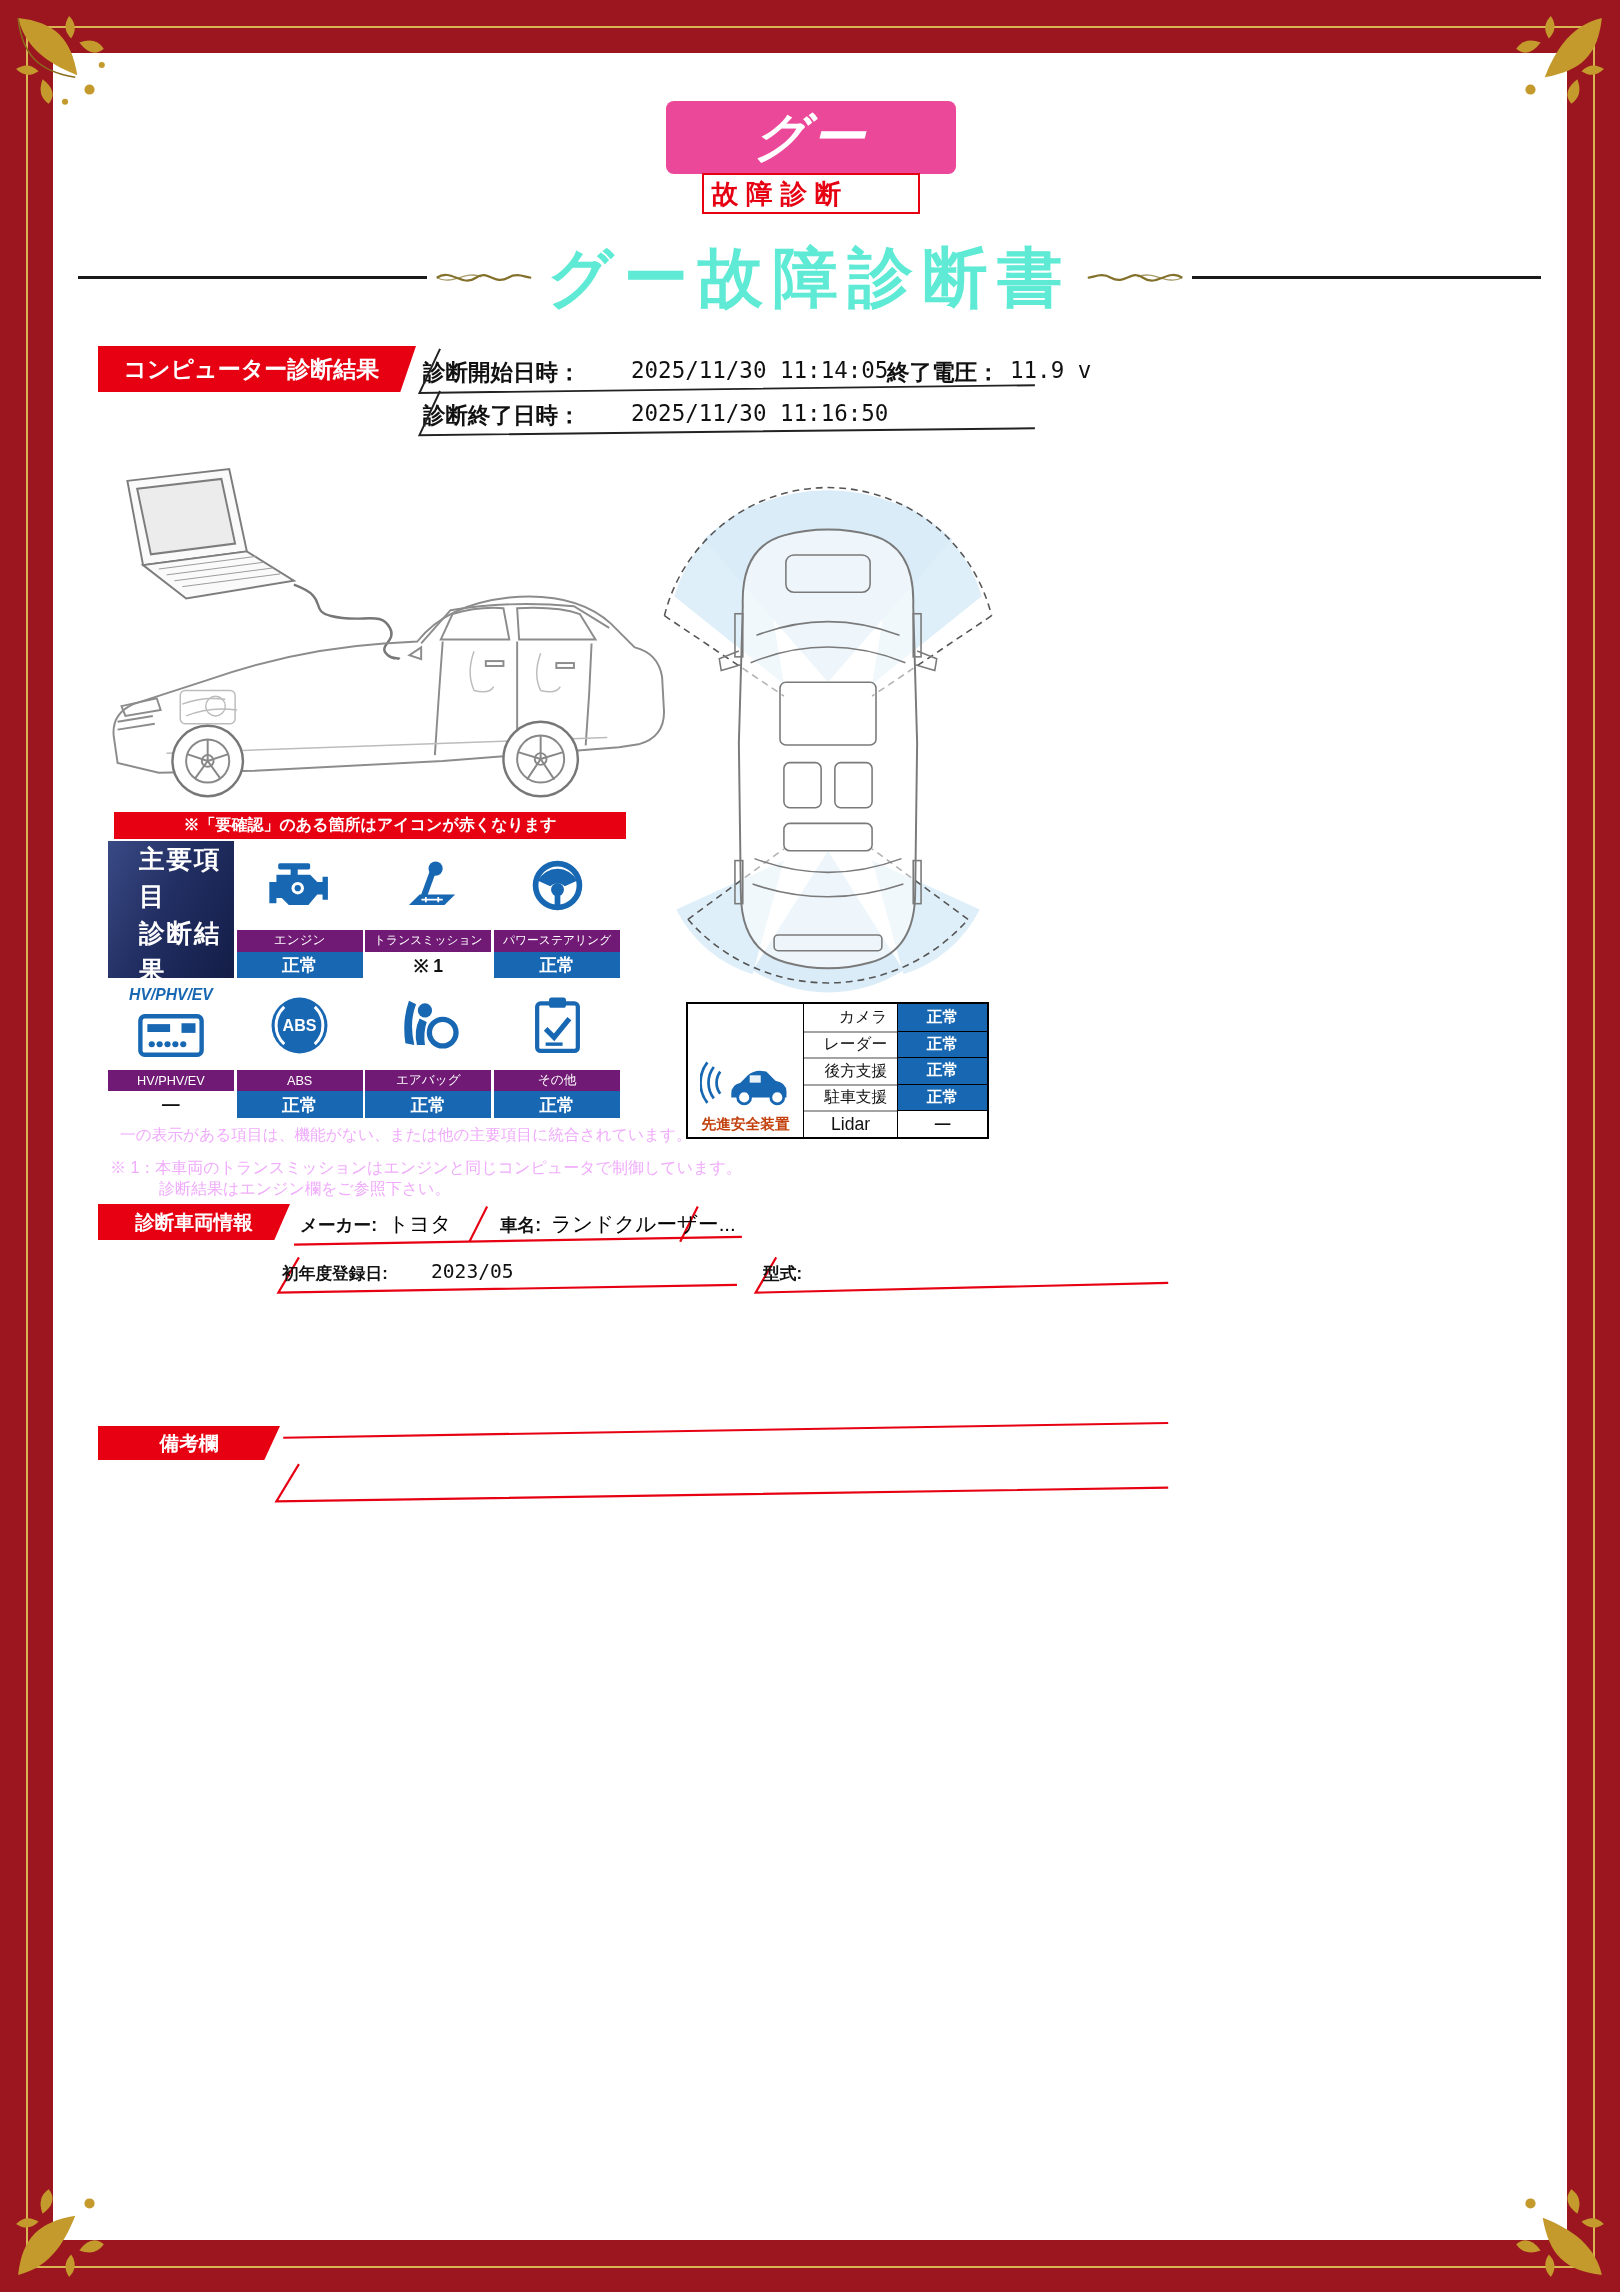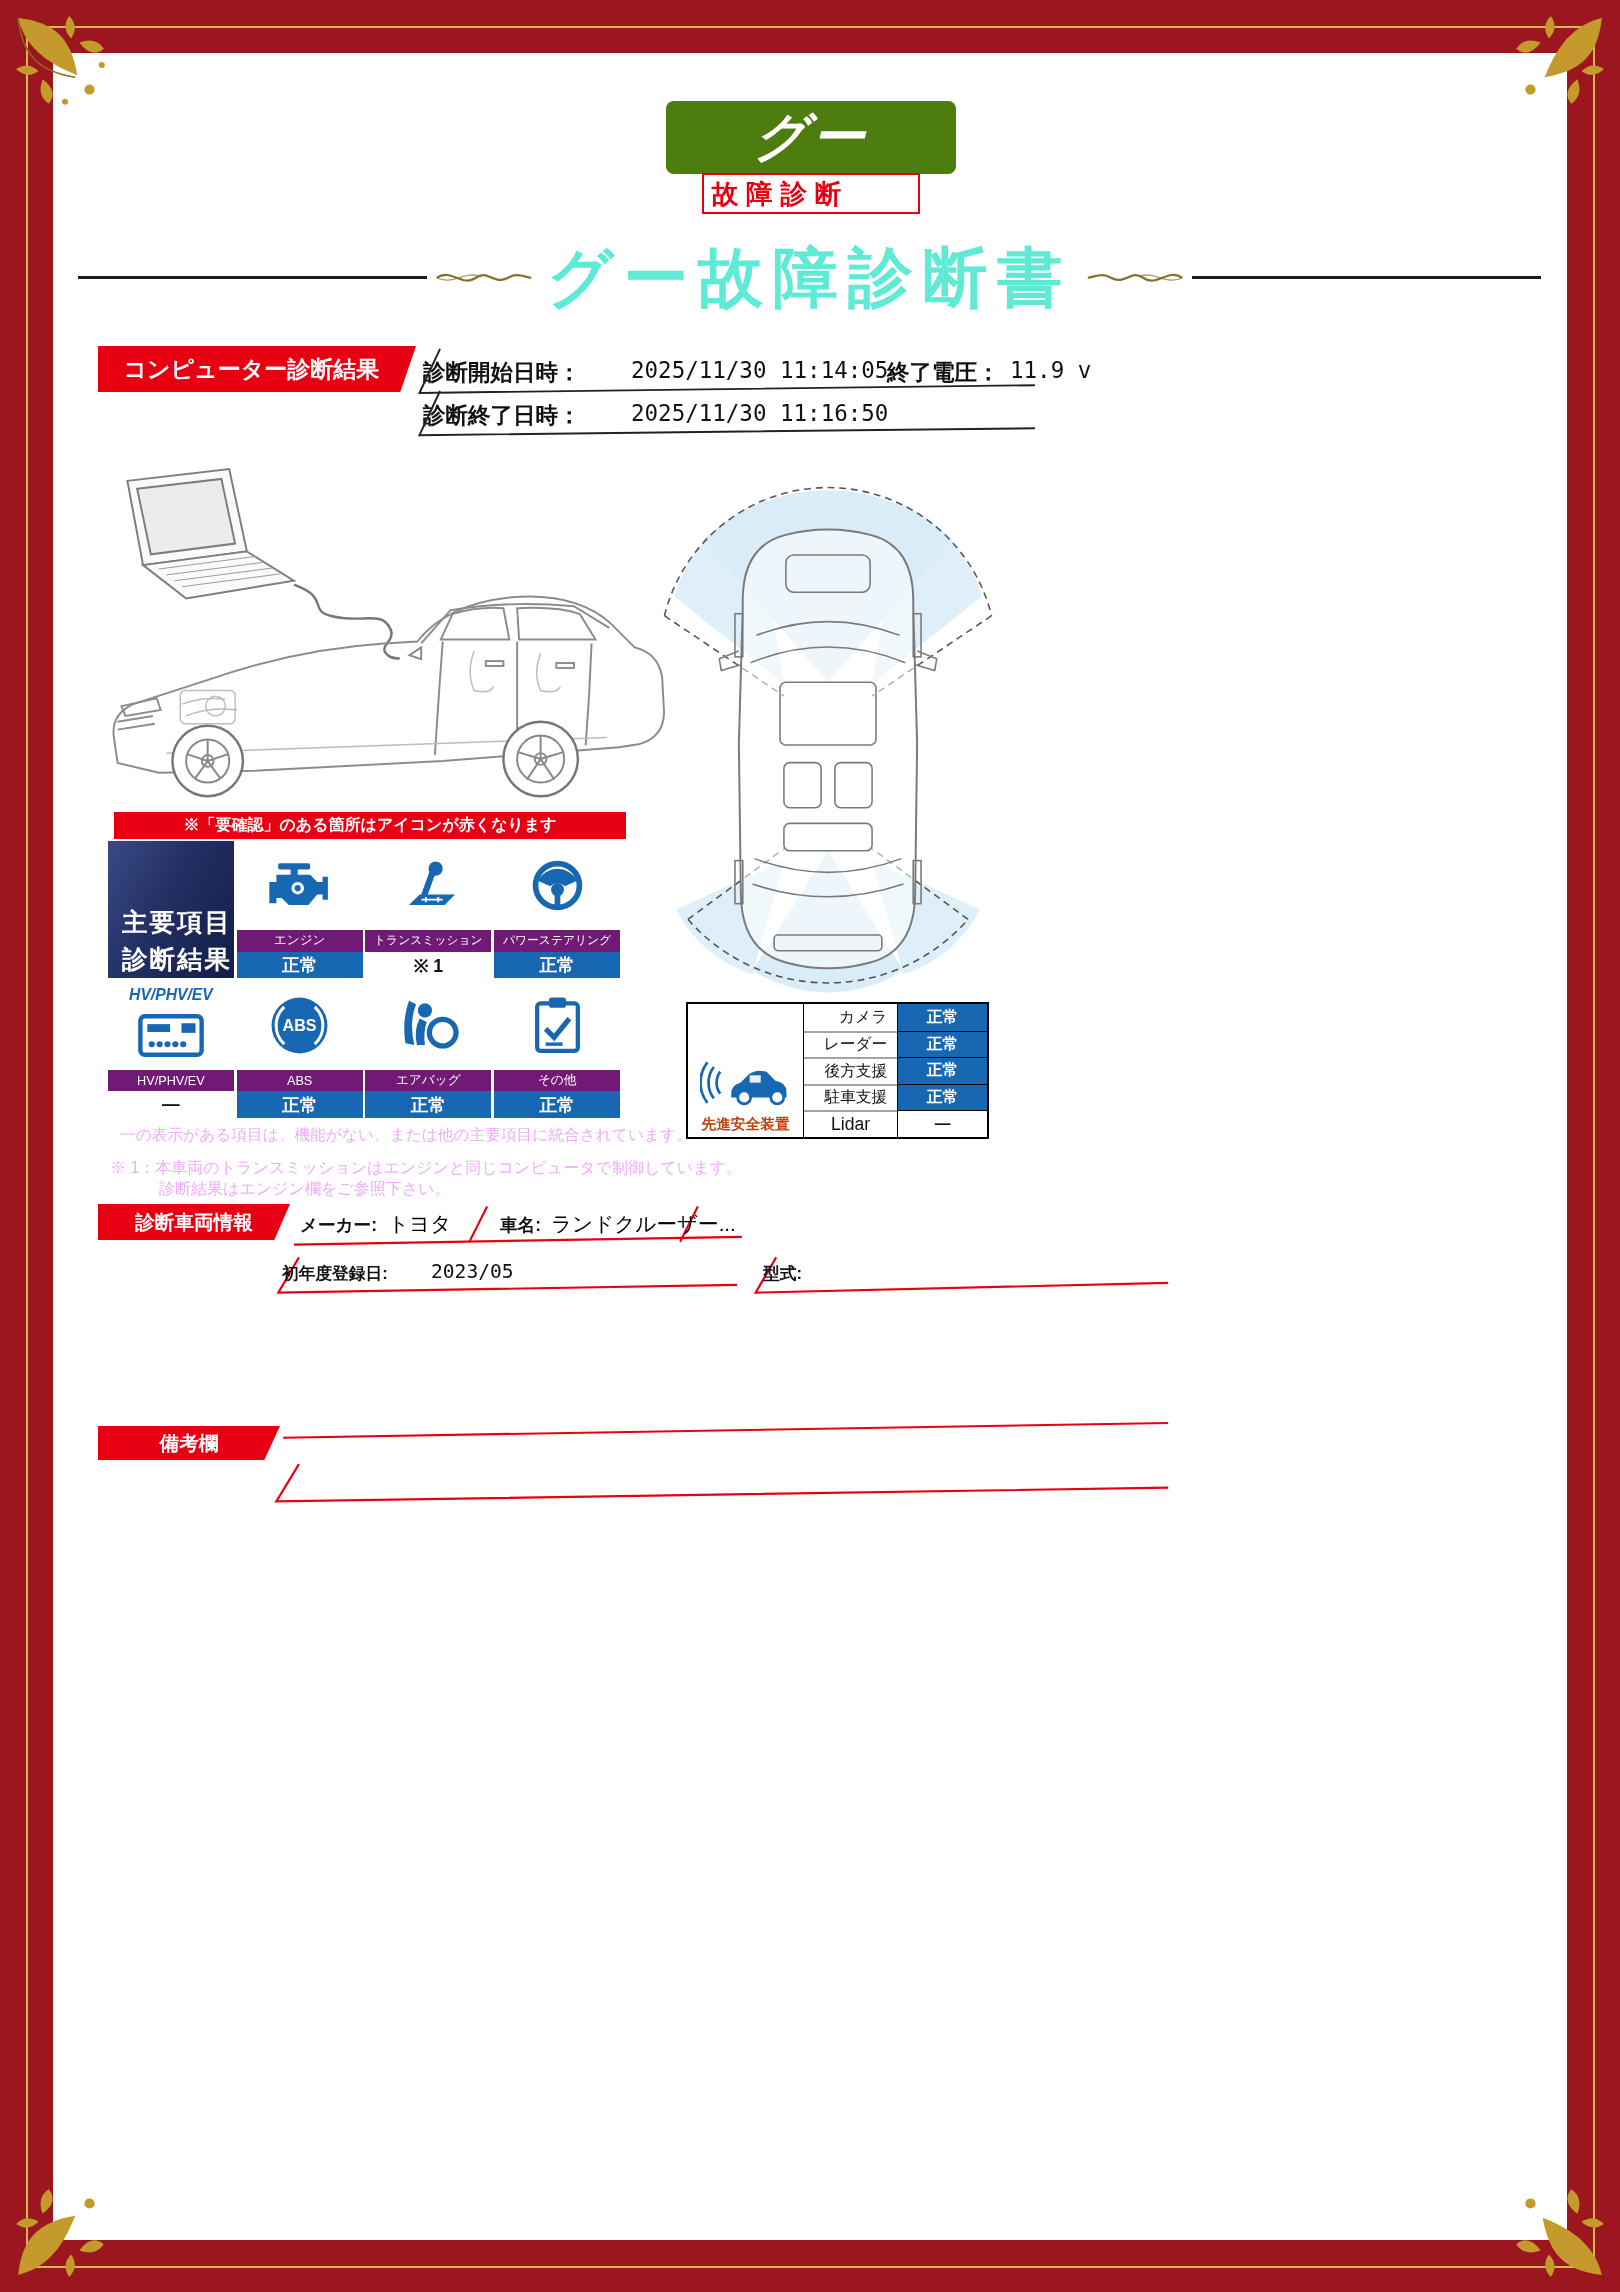--- a/index.html
+++ b/index.html
@@ -9,21 +9,21 @@
   .content { position:absolute; inset:53px; background:#ffffff; z-index:1; }
   .ornament { position:absolute; width:102px; height:102px; z-index:5; }
   .orn-tl { left:11.8px; top:11.8px; }
   .orn-tr { right:11.8px; top:11.8px; transform:rotate(90deg); }
   .orn-br { right:11.8px; bottom:11.8px; transform:rotate(180deg); }
   .orn-bl { left:11.8px; bottom:11.8px; transform:rotate(270deg); }
 
   .abs { position:absolute; z-index:2; }
 
   
-  .logo-box { left:666px; top:101px; width:290px; height:73px; background:#4d7c0f; border-radius:7.8px;
+  .logo-box { left:666px; top:101px; width:290px; height:73px; background:#ec4899; border-radius:7.8px;
               display:flex; align-items:center; justify-content:center; }
   .logo-box span { color:#fff; font-size:53px; font-weight:bold; font-style:italic; letter-spacing:3.9px; }
   .logo-sub { left:702px; top:173px; width:218px; height:41px; background:#fff; border:2.9px solid #e60012;
               display:flex; align-items:center; justify-content:flex-start; }
   .logo-sub span { color:#e60012; font-size:26.5px; font-weight:bold; letter-spacing:7.8px; text-indent:7.8px; }
 
   
   .title-row { left:78px; top:241px; width:1463px; height:73px; display:flex; align-items:center; gap:7.8px; }
   .trule { flex:1; height:3.9px; background:#1b1b1b; }
   .flourish { width:98px; height:25.5px; flex:0 0 auto; }
@@ -40,21 +40,21 @@
   .lab { font-weight:bold; font-size:22.5px; color:#111; white-space:nowrap; }
   .val { font-size:22.5px; color:#111; white-space:nowrap; font-family:"DejaVu Sans Mono", monospace; }
 
   
   .warnbar { left:114px; top:812px; width:512px; height:27px; background:#e60012; color:#fff;
              font-size:16px; font-weight:bold; display:flex; align-items:center; justify-content:center; }
   .grid { left:108px; top:841px; width:512px; display:grid; grid-template-columns:repeat(4,1fr);
           grid-auto-rows:137px; gap:2.9px; }
   .cell { background:#fff; display:flex; flex-direction:column; }
   .header-cell { background:linear-gradient(118deg, #3a4a85 0%, #222f63 45%, #131d47 100%);
-                 color:#fff; font-size:25.5px; font-weight:bold; justify-content:flex-end; padding-left:14px;
+                 color:#fff; font-size:25.5px; font-weight:bold; justify-content:flex-start; padding-left:31px;
                  line-height:1.45; letter-spacing:2px; }
   .iconbox { flex:1; display:flex; align-items:center; justify-content:center; position:relative; }
   .lbl { height:21.6px; background:#701a75; color:#fff; font-size:12.7px; display:flex; align-items:center; justify-content:center; white-space:nowrap; }
   .lbl-sm { font-size:11.8px; }
   .st { height:26.5px; display:flex; align-items:center; justify-content:center; font-weight:bold; font-size:17.6px; }
   .st-blue { background:#1767b2; color:#fff; }
   .st-white { background:#fff; color:#111; }
   .hv-top { position:absolute; top:4.9px; left:0; right:0; text-align:center; color:#1767b2;
             font-weight:bold; font-style:italic; font-size:15.7px; }
 

